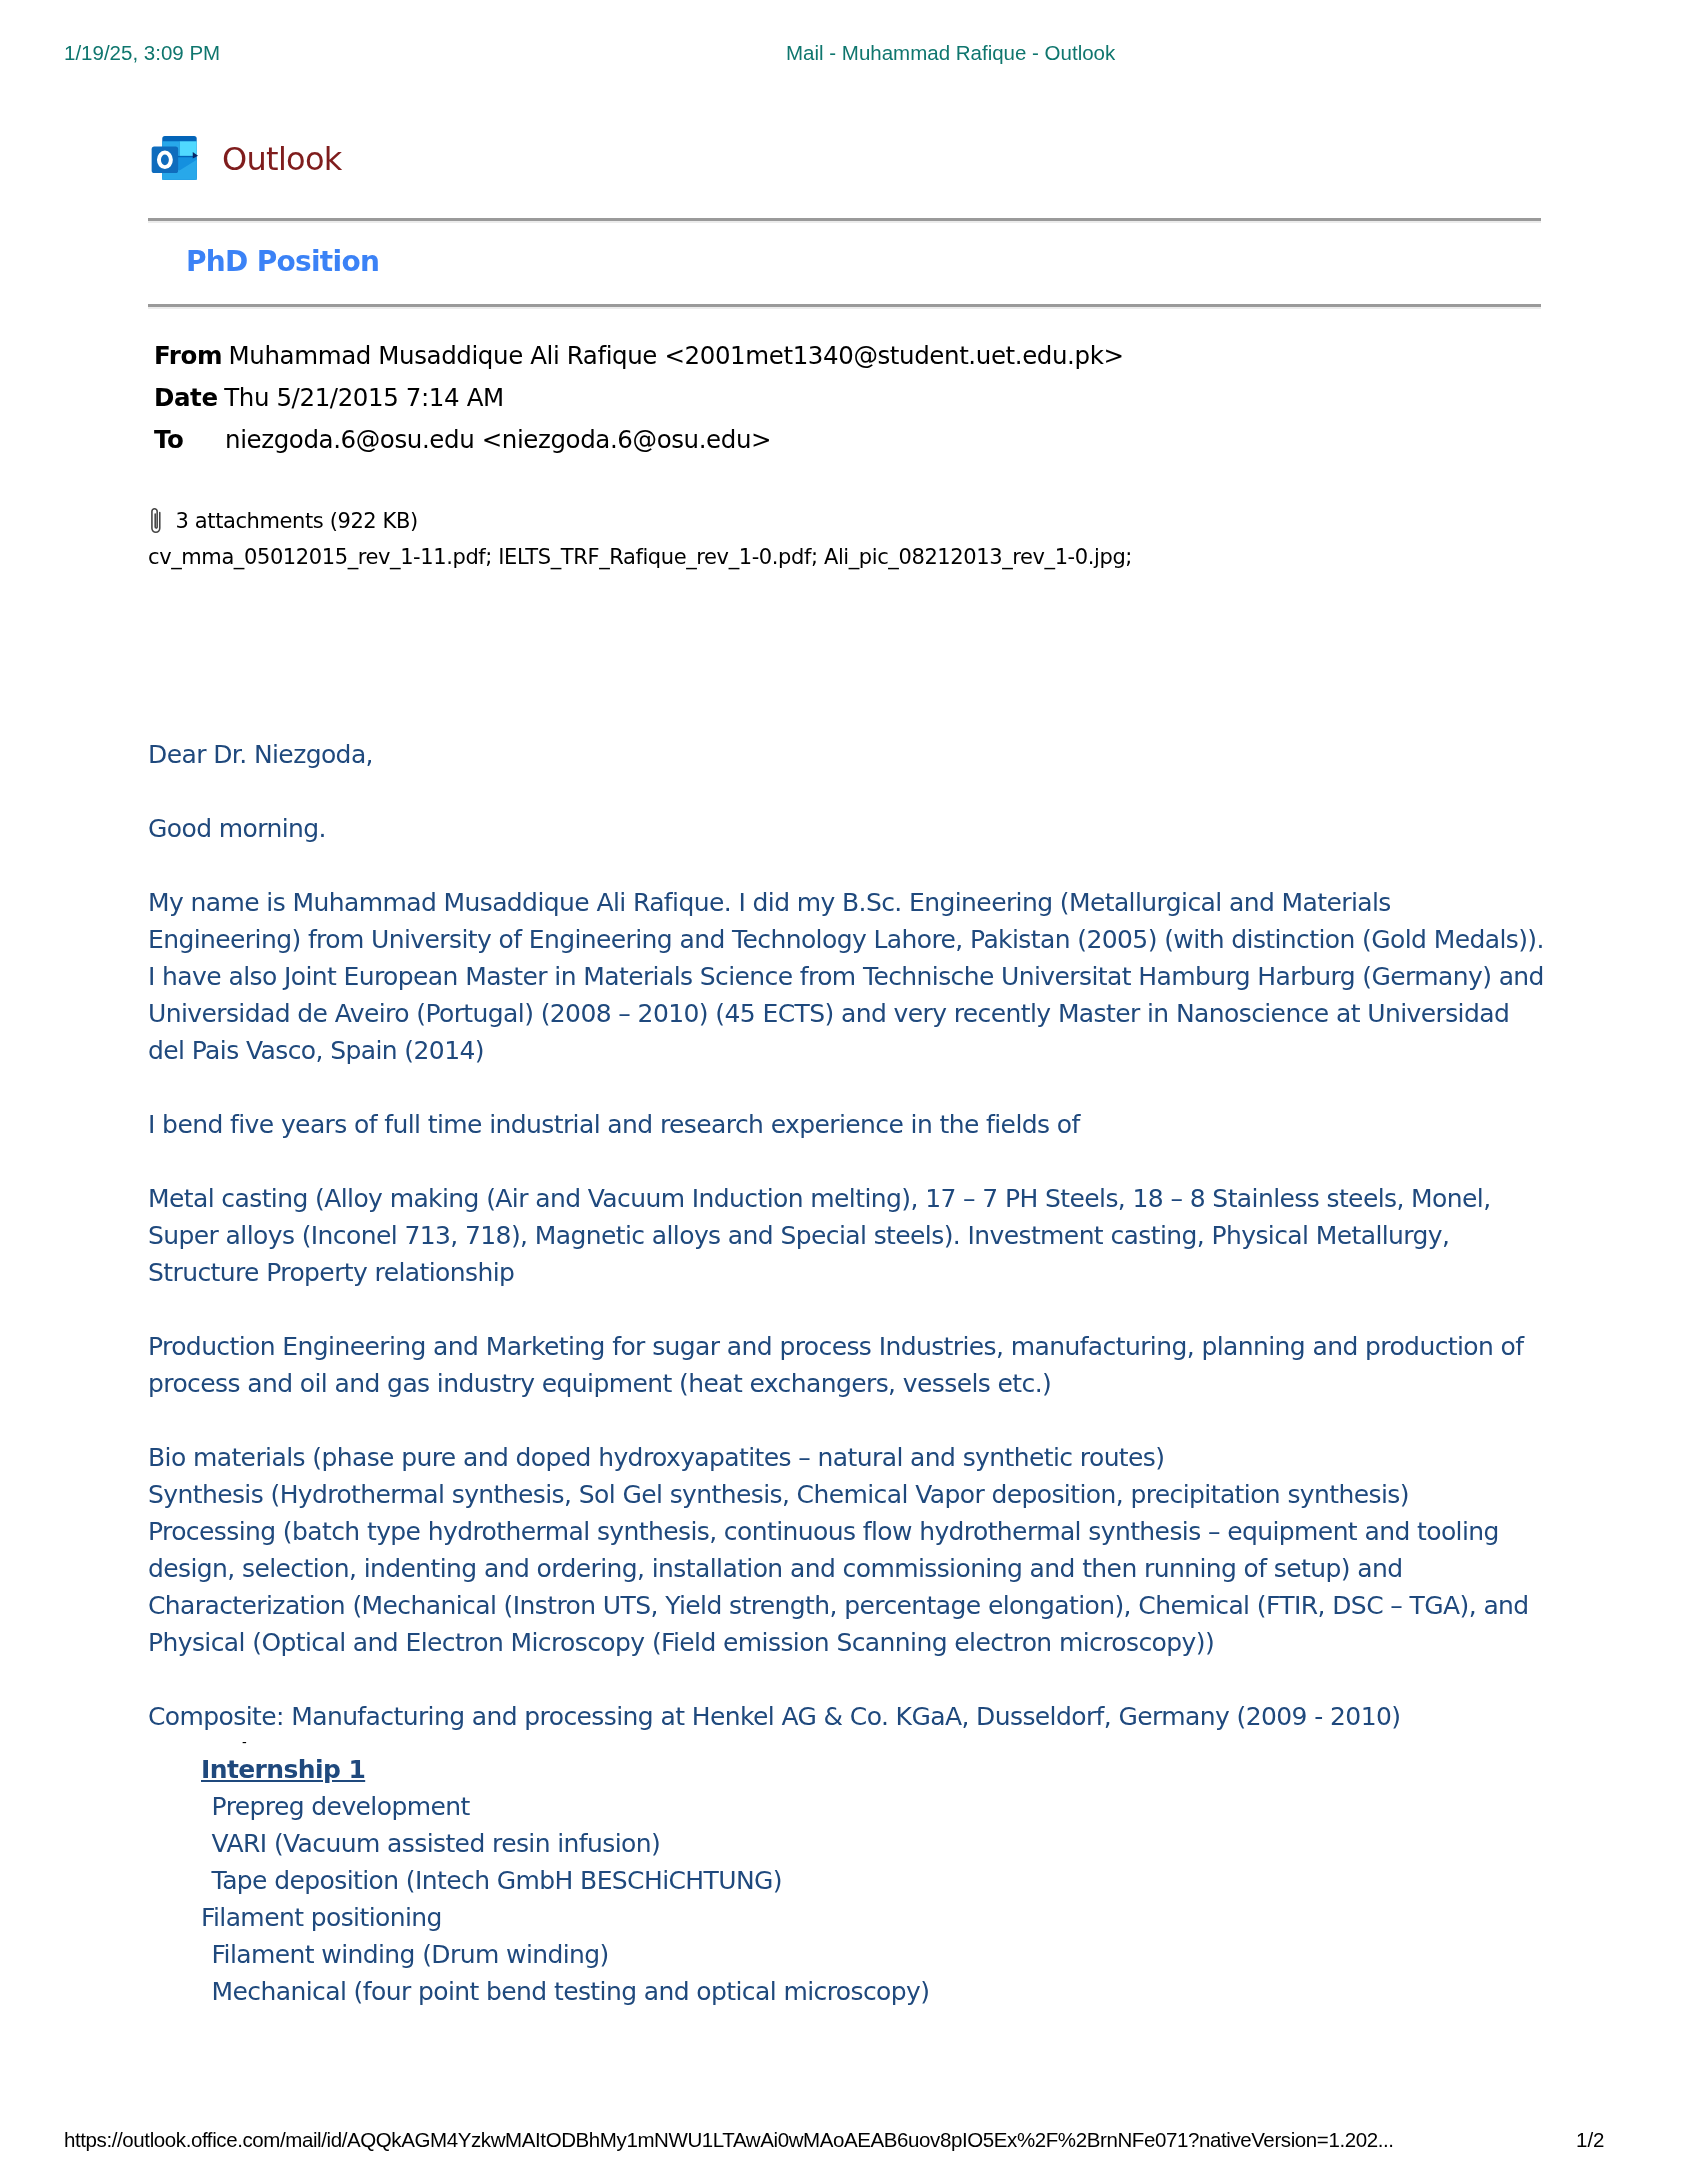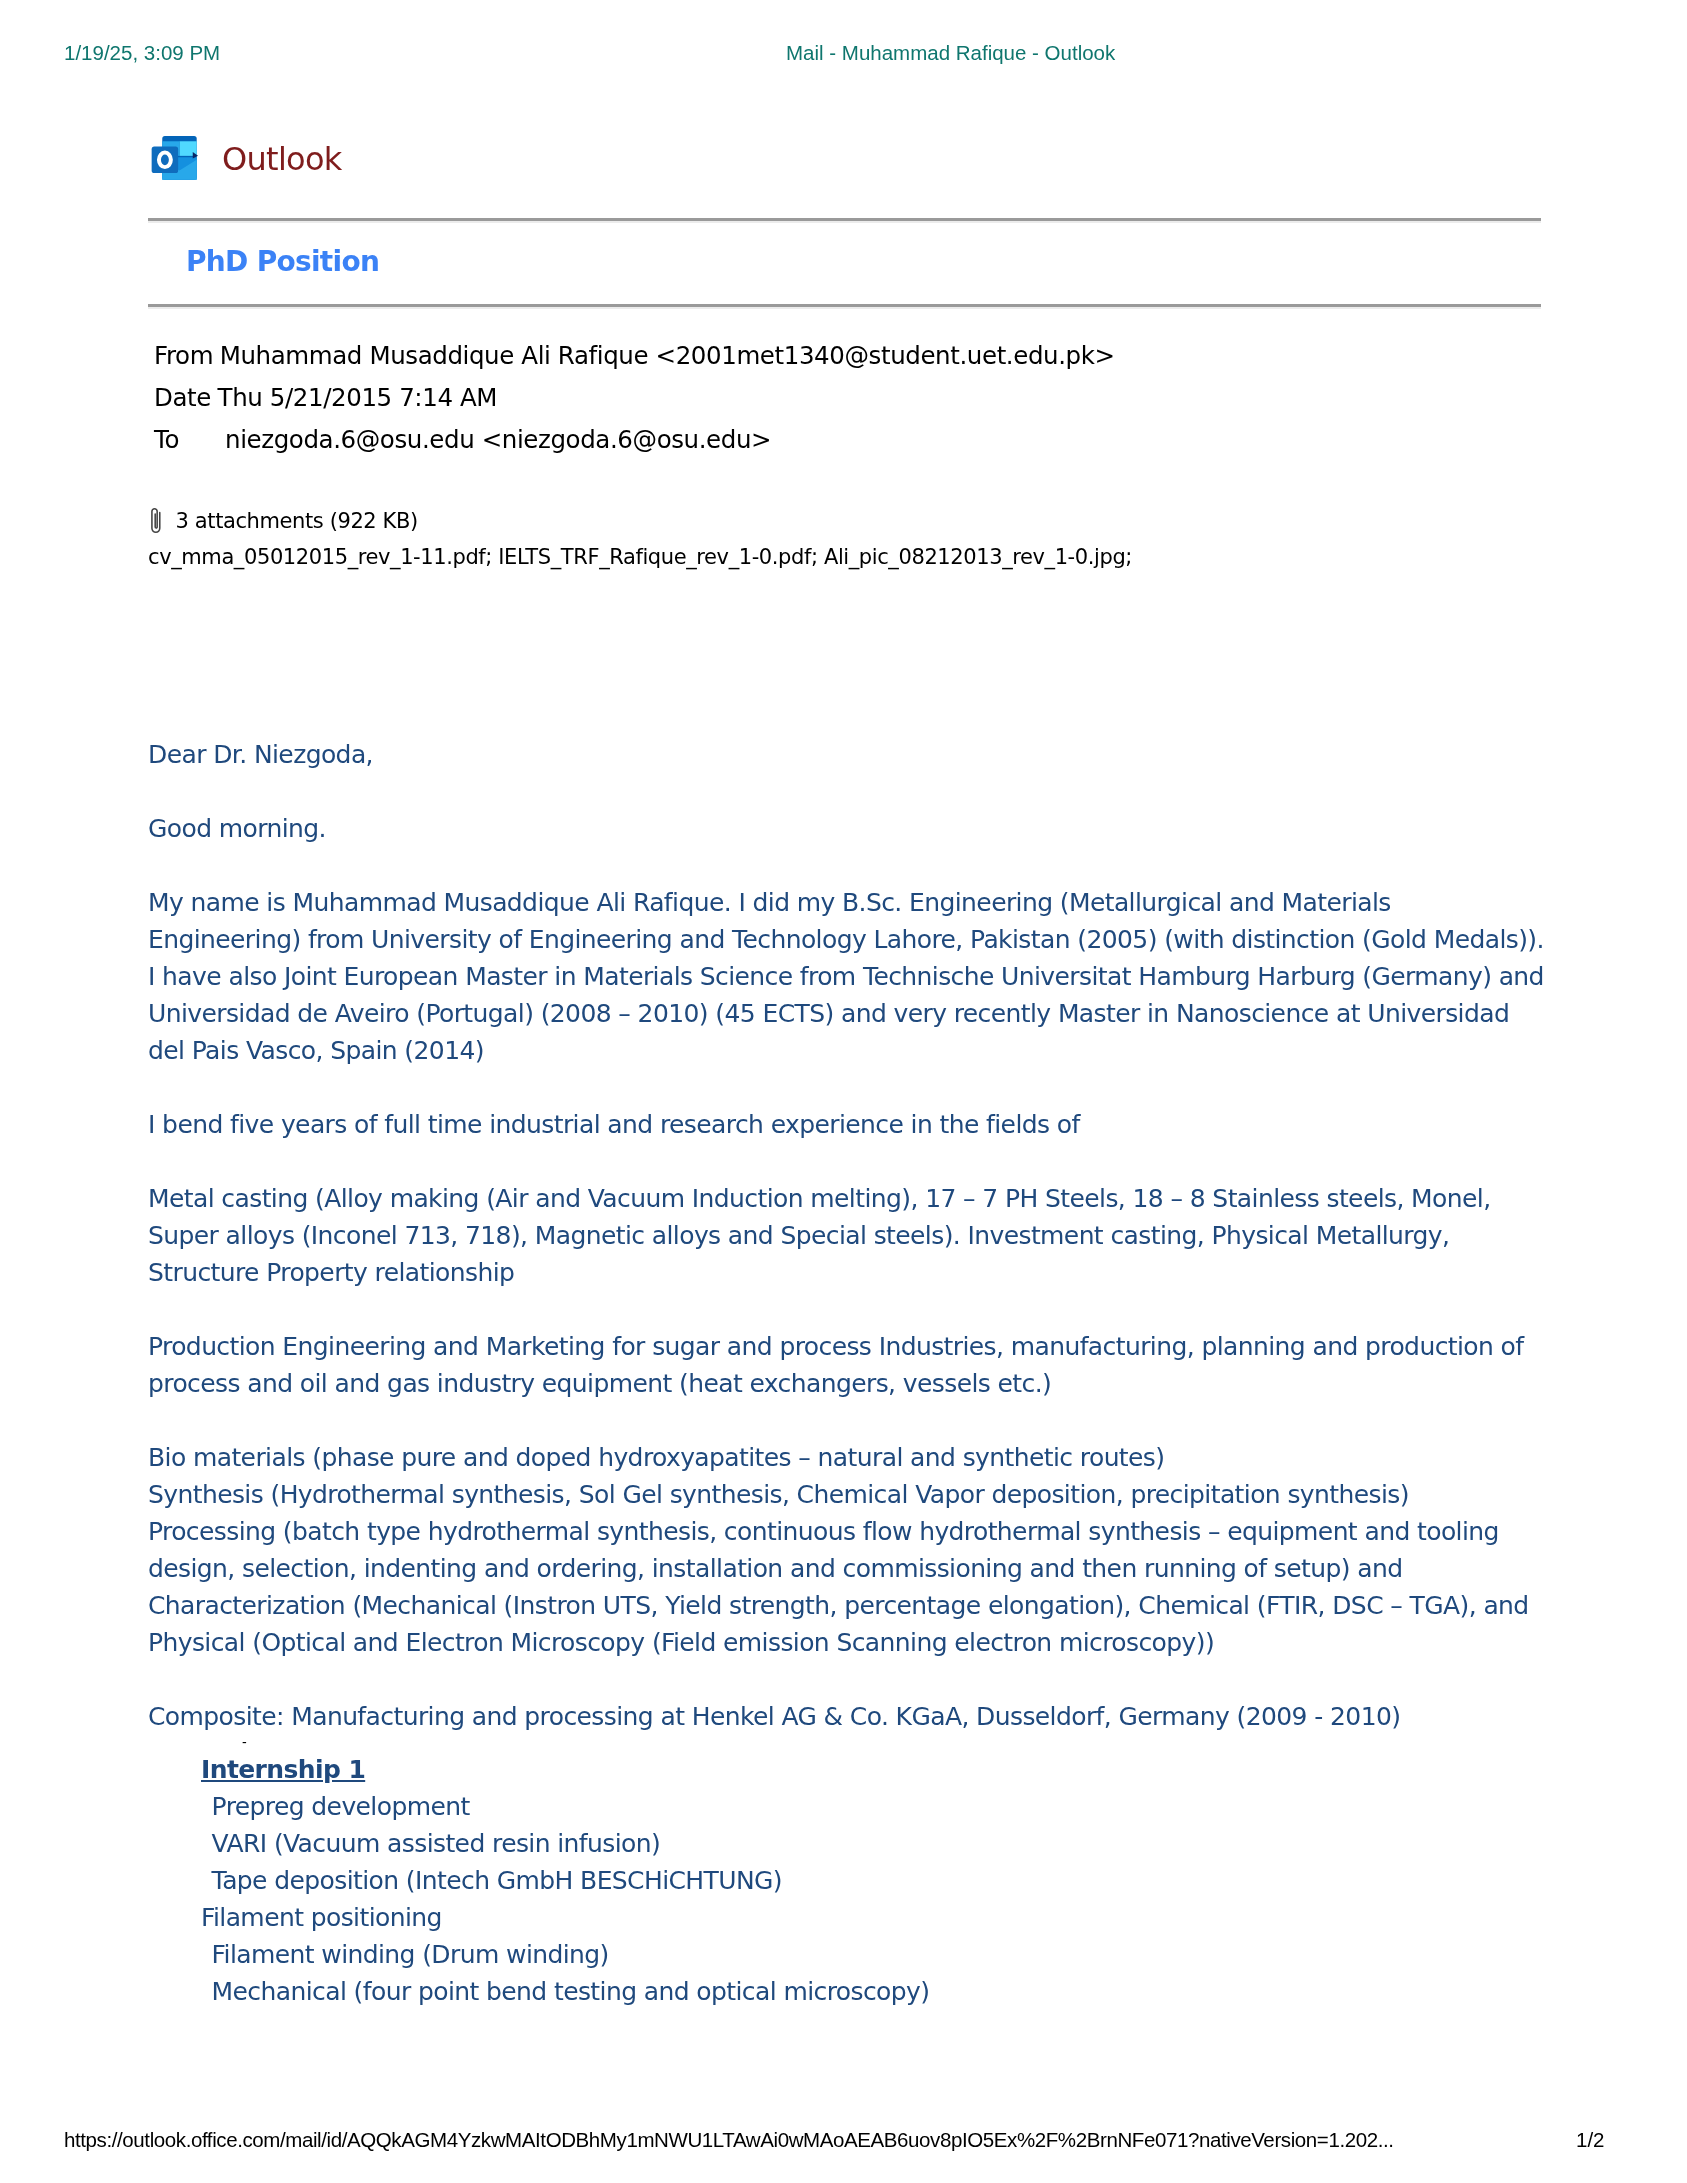--- a/index.html
+++ b/index.html
@@ -20,21 +20,21 @@
   .brand .name { font-family: "DejaVu Sans", sans-serif; font-size: 32px; margin-left: 20px; color: #7f1d1d; letter-spacing: -0.7px; }
 
   .rule { position: absolute; left: 148px; width: 1393px; height: 3.3px; background: #9a9a9a; border-bottom: 2px solid #ececec; }
   .rule.r1 { top: 218px; }
   .rule.r2 { top: 304px; }
 
   .subject { position: absolute; left: 148px; top: 245px; font-size: 28px; font-weight: bold; letter-spacing: -0.7px; color: #3b82f6; margin-left: 38px; }
 
   .headers { position: absolute; left: 154px; top: 334px; font-size: 24.5px; letter-spacing: -0.4px; }
   .hrow { height: 42px; display: flex; align-items: center; }
-  .hlabel { font-weight: normal; width: 71px; display: inline-block; }
+  .hlabel { font-weight: bold; width: 71px; display: inline-block; }
   .hlabel.tight { width: auto; margin-right: 6.6px; }
 
   .attach { position: absolute; left: 148px; top: 504px; font-size: 21px; letter-spacing: -0.4px; }
   .attach .count { display: flex; align-items: center; height: 33px; }
   .attach .clip { width: 17px; height: 29px; margin-right: 10.6px; }
   .attach .files { margin-top: 8px; }
 
   .body {
     position: absolute; left: 148px; top: 736px; width: 1409px;
     font-size: 25px; line-height: 37px; color: #1f497d; letter-spacing: -0.6px;

